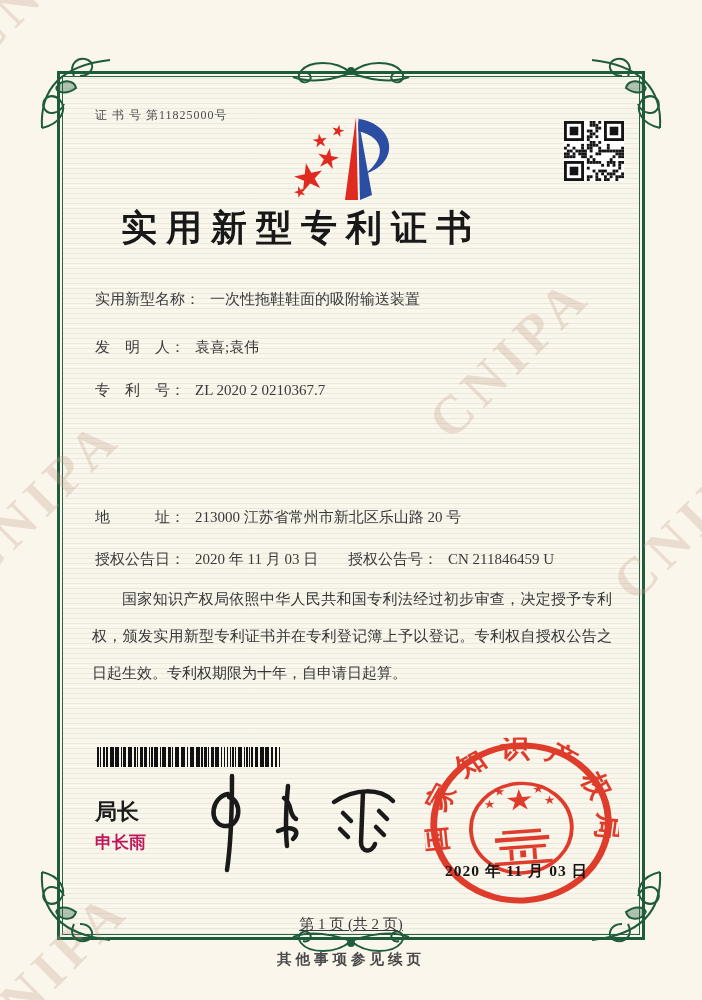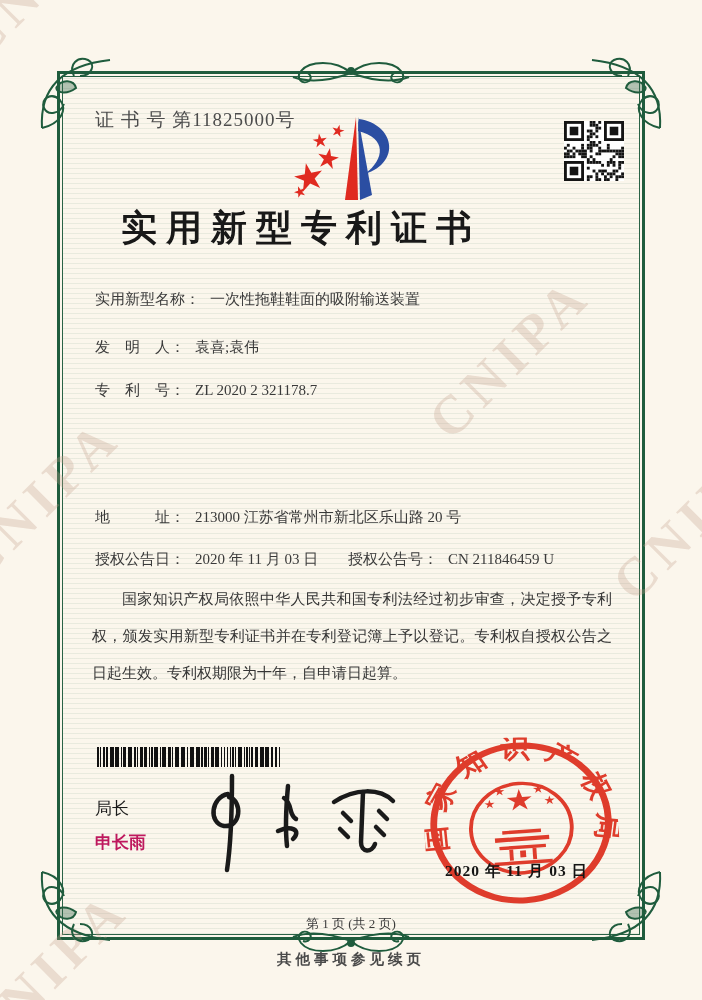--- a/index.html
+++ b/index.html
@@ -24,46 +24,46 @@
   .frame-inner{
     position:absolute; left:2px; top:2px; right:2px; bottom:2px;
     border:1px solid #2a6246;
     background:repeating-linear-gradient(0deg,
       rgba(46,110,78,0.09) 0px, rgba(46,110,78,0.09) 1px,
       rgba(46,110,78,0.0) 1px, rgba(46,110,78,0.0) 5px);
   }
   .orn{position:absolute; z-index:2; pointer-events:none;}
   
   .z{position:absolute; z-index:3;}
-  .cert-no{left:95px; top:107px; font-size:19px; letter-spacing:1px; color:#4c4c4c;font-family:Liberation Serif, serif;}
+  .cert-no{left:95px; top:107px; font-size:12px; letter-spacing:1px; color:#4c4c4c;font-family:Liberation Serif, serif;}
   .logo{left:292px; top:112px; width:118px; height:96px;}
   .qr{left:564px; top:121px; width:60px; height:60px;}
   .title{
     left:57px; top:204px; width:488px; text-align:center;
     font-size:36px; font-weight:bold; letter-spacing:9px; color:#181818;
   }
   .frow{left:95px; width:470px; font-size:15px; color:#3a3a3a; white-space:nowrap;}
   .frow .fvalue{margin-left:10px;}
   .grant2{position:absolute; left:253px; top:0;}
   .body-text{
     left:92px; top:581px; width:520px; font-size:15px; line-height:37px;
     color:#353535; text-align:justify;
   }
   .body-text p{margin:0; text-indent:2em;}
   .barcode{left:97px; top:747px; width:186px; height:20px;}
-  .sig-title{left:95px; top:797px; font-size:17px; font-weight:normal; color:#1c1c1c;}
+  .sig-title{left:95px; top:797px; font-size:22px; font-weight:bold; color:#1c1c1c;}
   .sig-name{left:95px; top:831px; font-size:17px; font-weight:bold; color:#be185d;}
   .signature{left:198px; top:770px; width:200px; height:108px;}
   .seal{left:424px; top:737px; width:194px; height:172px; transform:rotate(-4deg); opacity:0.93;}
   .seal-date{
     left:445px; top:861px; font-size:15.5px; font-weight:bold; color:#141414;
     letter-spacing:1px; z-index:4;
   }
   .footer-page{
-    left:57px; top:915px; width:588px; text-align:center; font-size:13px; color:#3a3a3a;
+    left:57px; top:915px; width:588px; text-align:center; font-size:15px; color:#3a3a3a;text-decoration:underline;
   }
   .footer-note{
     left:0; top:950px; width:702px; text-align:center; font-size:14.5px;
     font-weight:bold; letter-spacing:4px; color:#4a4a4a;
   }
   svg{display:block;}
 </style>
 </head>
 <body>
 
@@ -285,21 +285,21 @@
 
   <div class="z title">实用新型专利证书</div>
 
   <div class="z frow" style="top:290px;">
     <span>实用新型名称：</span><span class="fvalue">一次性拖鞋鞋面的吸附输送装置</span>
   </div>
   <div class="z frow" style="top:338px;">
     <span>发　明　人：</span><span class="fvalue">袁喜;袁伟</span>
   </div>
   <div class="z frow" style="top:381px;">
-    <span>专　利　号：</span><span class="fvalue">ZL 2020 2 321178.7</span>
+    <span>专　利　号：</span><span class="fvalue">ZL 2020 2 0210367.7</span>
   </div>
   <div class="z frow" style="top:508px;">
     <span>地　　　址：</span><span class="fvalue">213000 江苏省常州市新北区乐山路 20 号</span>
   </div>
   <div class="z frow" style="top:550px;">
     <span>授权公告日：</span><span class="fvalue">2020 年 11 月 03 日</span>
     <span class="grant2">
       <span>授权公告号：</span><span class="fvalue">CN 211846459 U</span>
     </span>
   </div>

